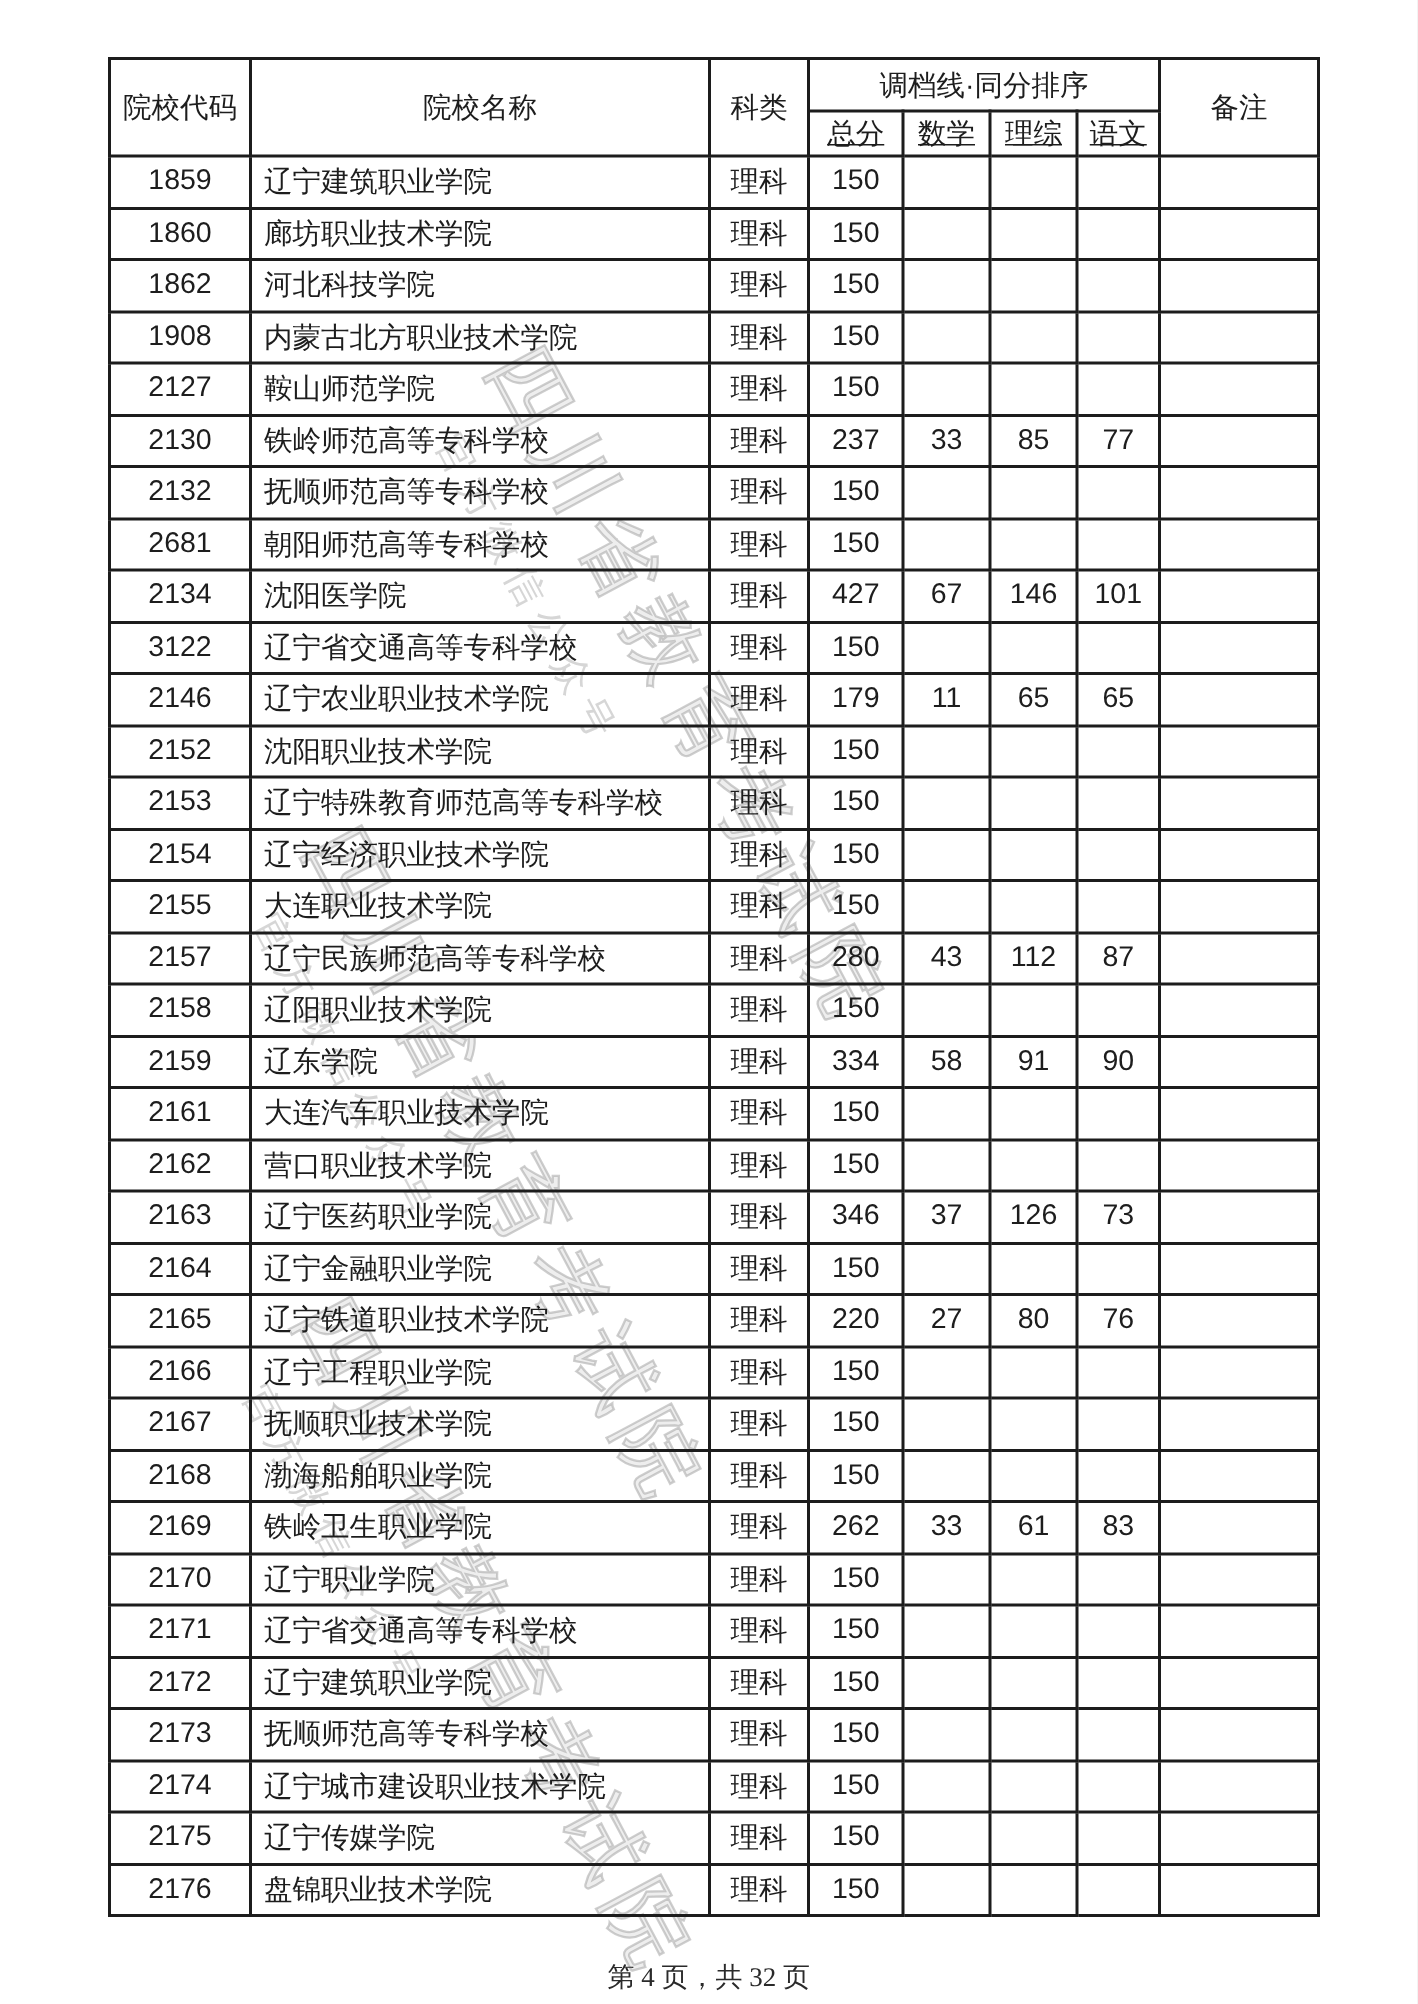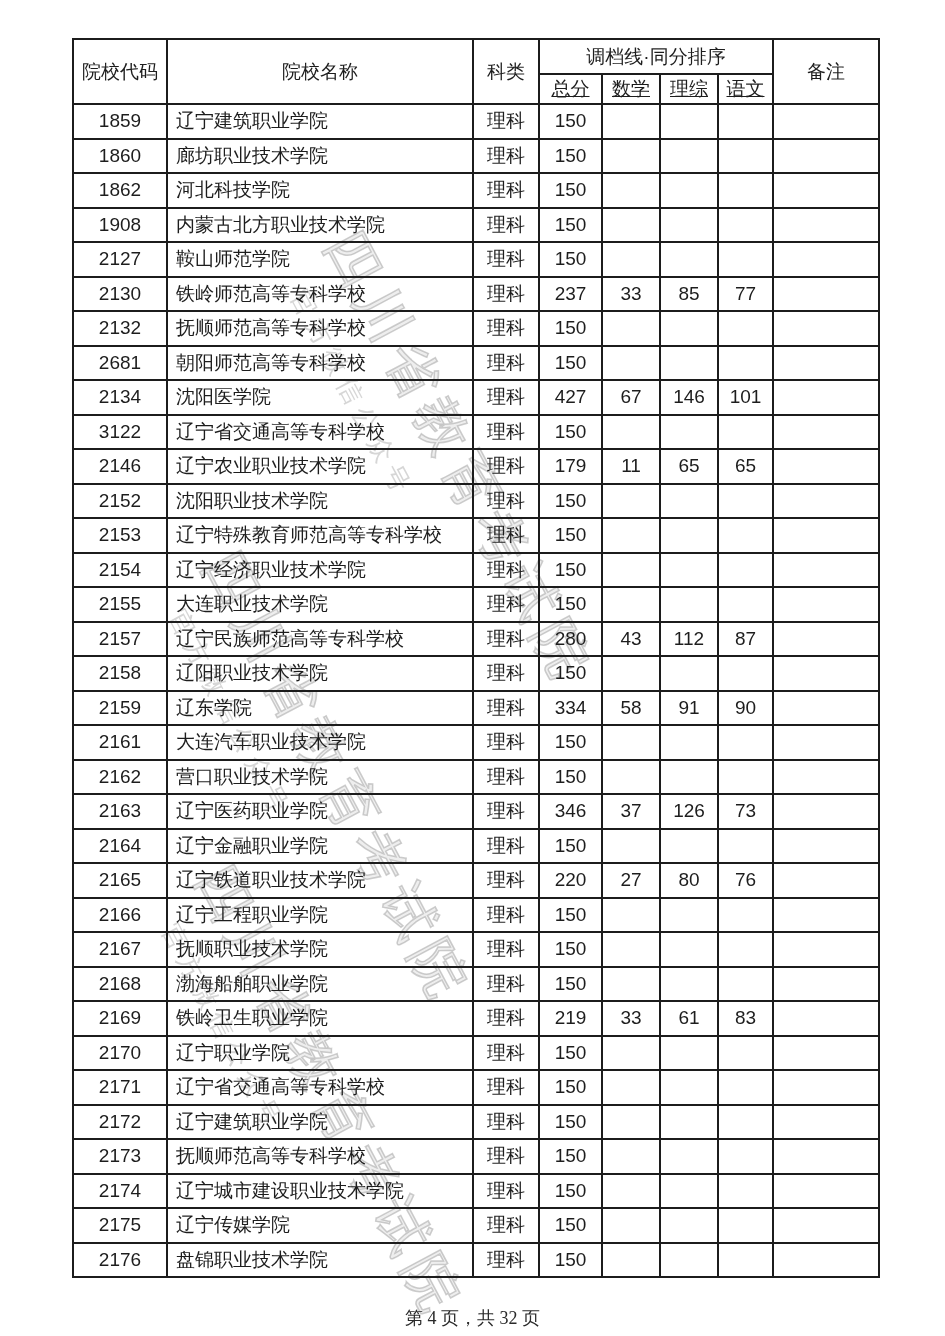--- a/index.html
+++ b/index.html
@@ -388,21 +388,21 @@
       <td>150</td>
       <td></td>
       <td></td>
       <td></td>
       <td></td>
     </tr>
         <tr>
       <td>2169</td>
       <td class="name">铁岭卫生职业学院</td>
       <td>理科</td>
-      <td>219</td>
+      <td>262</td>
       <td>33</td>
       <td>61</td>
       <td>83</td>
       <td></td>
     </tr>
         <tr>
       <td>2170</td>
       <td class="name">辽宁职业学院</td>
       <td>理科</td>
       <td>150</td>

